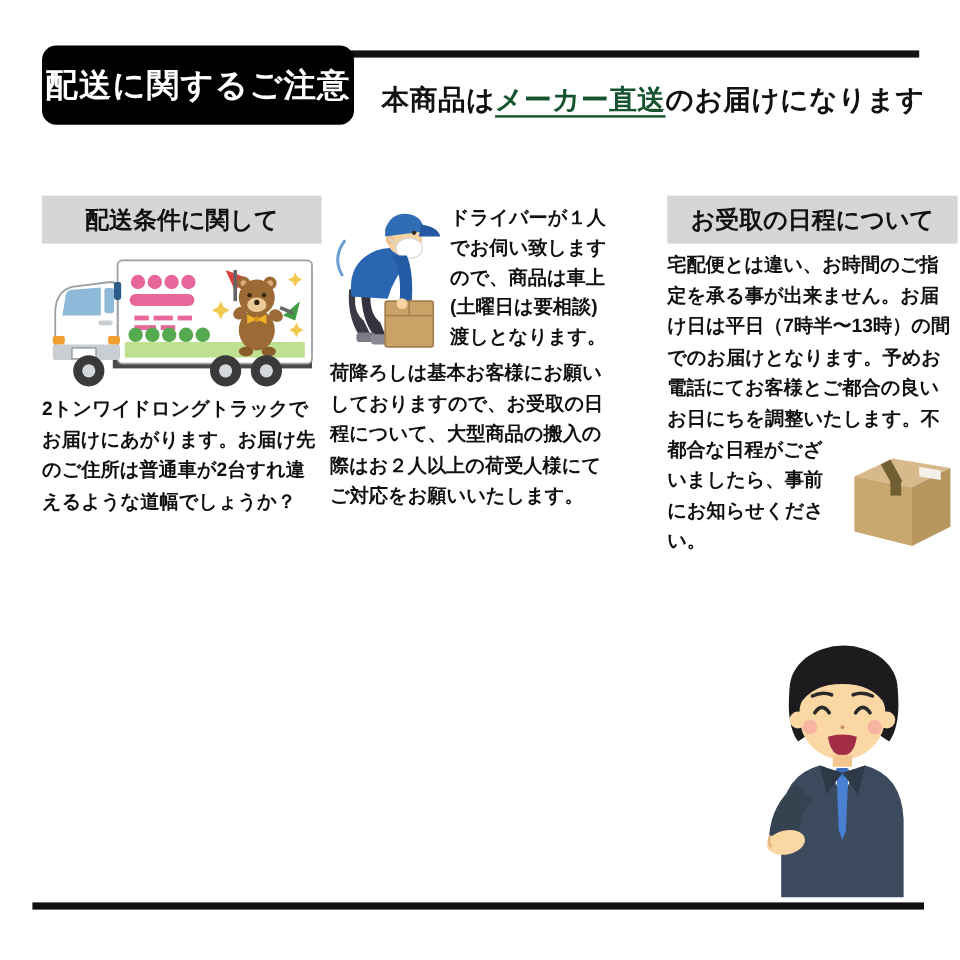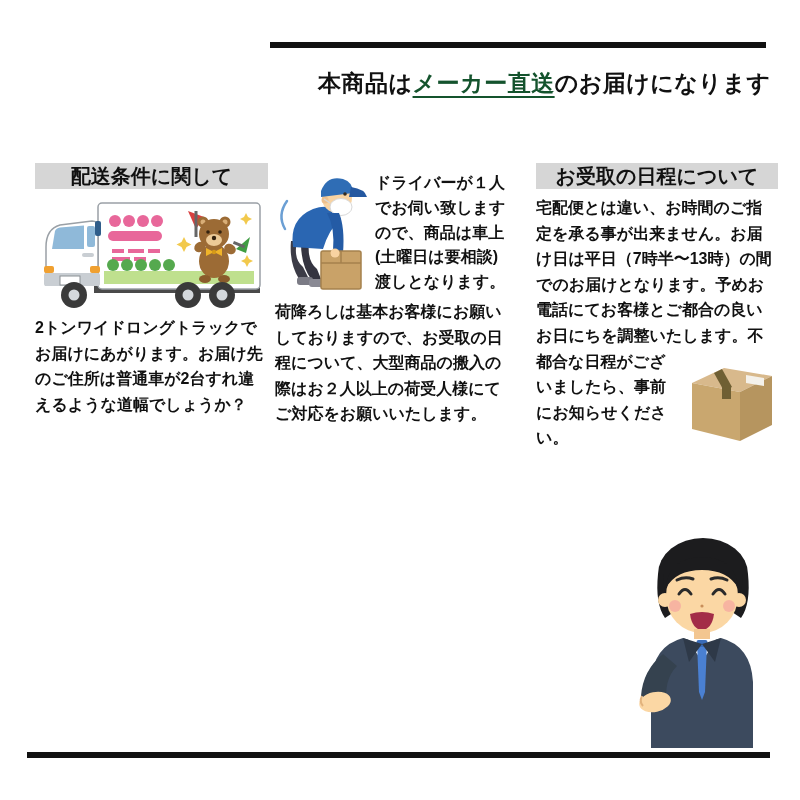--- a/index.html
+++ b/index.html
@@ -13,23 +13,23 @@
     position:absolute;left:35px;top:38px;width:260px;height:66px;background:#000;border-radius:12px;
     display:flex;align-items:center;justify-content:center;z-index:2;
   }
   .badge span{color:#fff;font-size:27px;letter-spacing:1px;}
   .notice{position:absolute;left:318px;top:68px;font-size:23px;letter-spacing:.5px;white-space:nowrap;}
   .notice .hl{color:#14532d;text-decoration:underline;text-decoration-thickness:2px;text-underline-offset:5px;}
   
   .col{position:absolute;top:163px;}
   .col1{left:35px;width:233px;}
   .col2{left:275px;width:237px;}
-  .col3{left:536px;width:242px;}
+  .col3{left:556px;width:242px;}
   .col-header{
-    height:26px;background:#d6d6d6;display:flex;align-items:center;justify-content:center;
+    height:40px;background:#d6d6d6;display:flex;align-items:center;justify-content:center;
     font-size:20px;color:#111;margin-bottom:6px;
   }
   .col-body{font-size:16px;line-height:1.6;overflow-wrap:break-word;}
   .col1 .illus{display:block;margin:8px auto 4px auto;}
   .col2-row{display:flex;align-items:flex-start;margin-top:4px;}
   .col2-row .side-text{font-size:16px;line-height:1.55;margin-left:4px;overflow-wrap:break-word;}
   .col2 .col-body{margin-top:6px;}
   .col3 .col-body{margin-top:2px;}
   .float-pusher{float:right;width:0;height:168px;}
   .float-box{float:right;clear:right;width:94px;height:80px;margin-left:4px;}
@@ -40,20 +40,23 @@
   .clerk{position:absolute;left:633px;top:530px;}
   svg{display:block;}
 </style>
 </head>
 <body>
 
 <div class="page">
 
   <div class="top-rule"></div>
 
+  <div class="badge">
+    <span>配送に関するご注意</span>
+  </div>
 
   <div class="notice">
     <span>本商品は</span><span class="hl">メーカー直送</span><span>のお届けになります</span>
   </div>
 
   <div class="col col1">
     <div class="col-header">
       <span>配送条件に関して</span>
     </div>
     <svg class="illus" width="228" height="114" viewBox="0 0 228 114">

